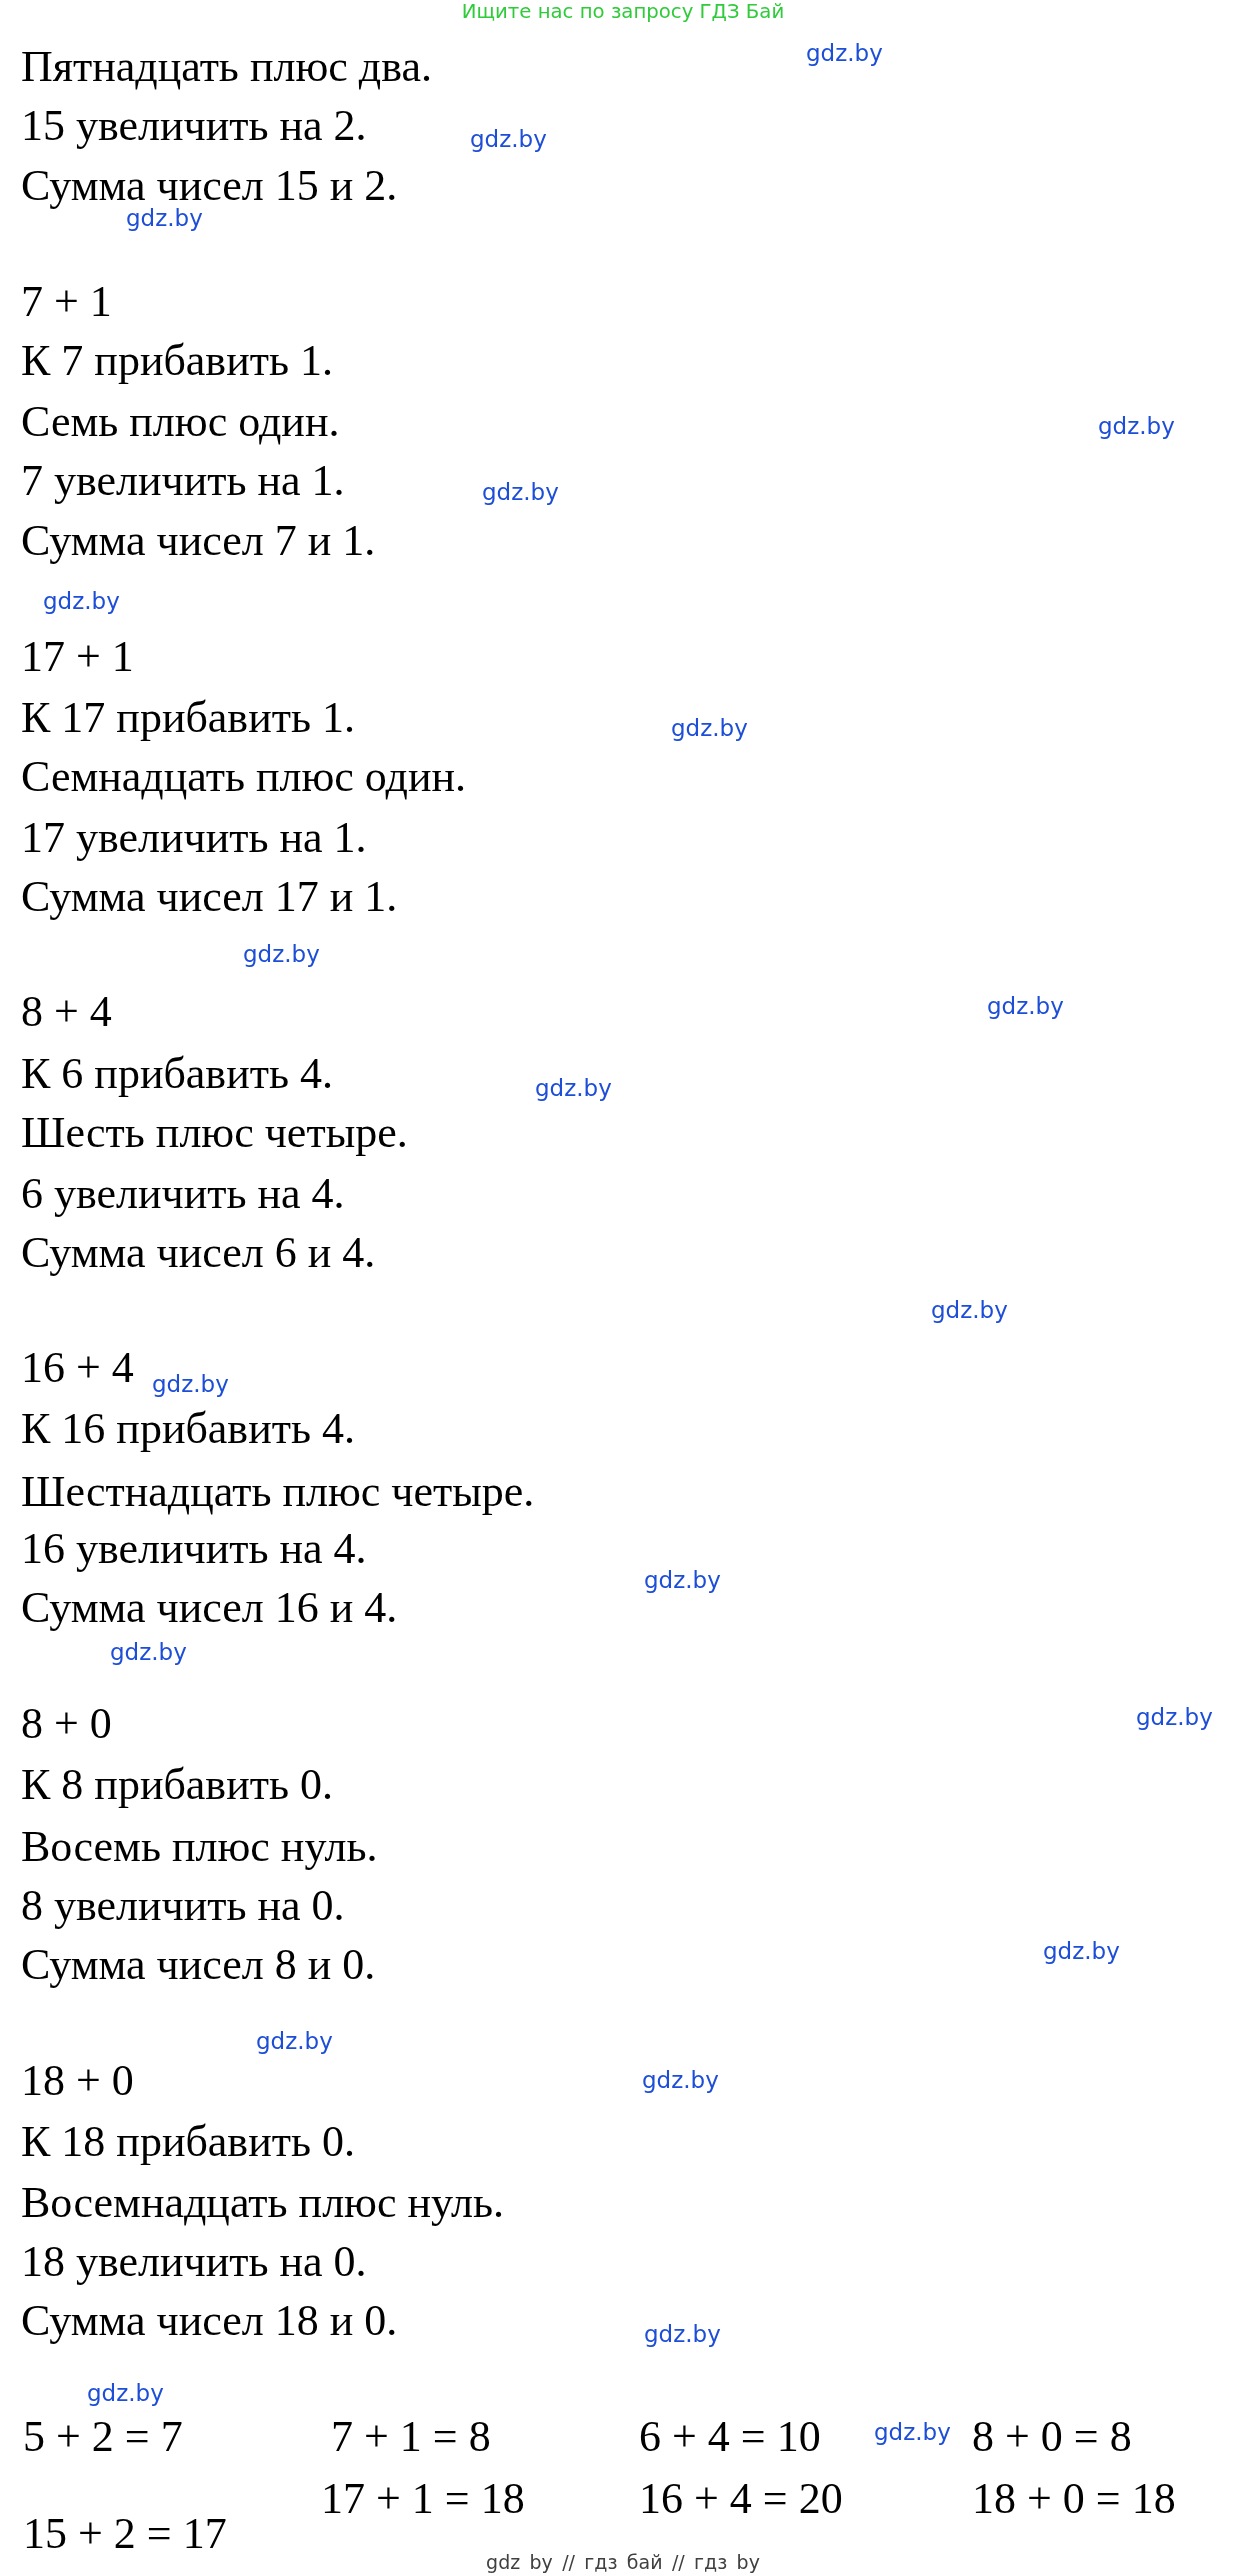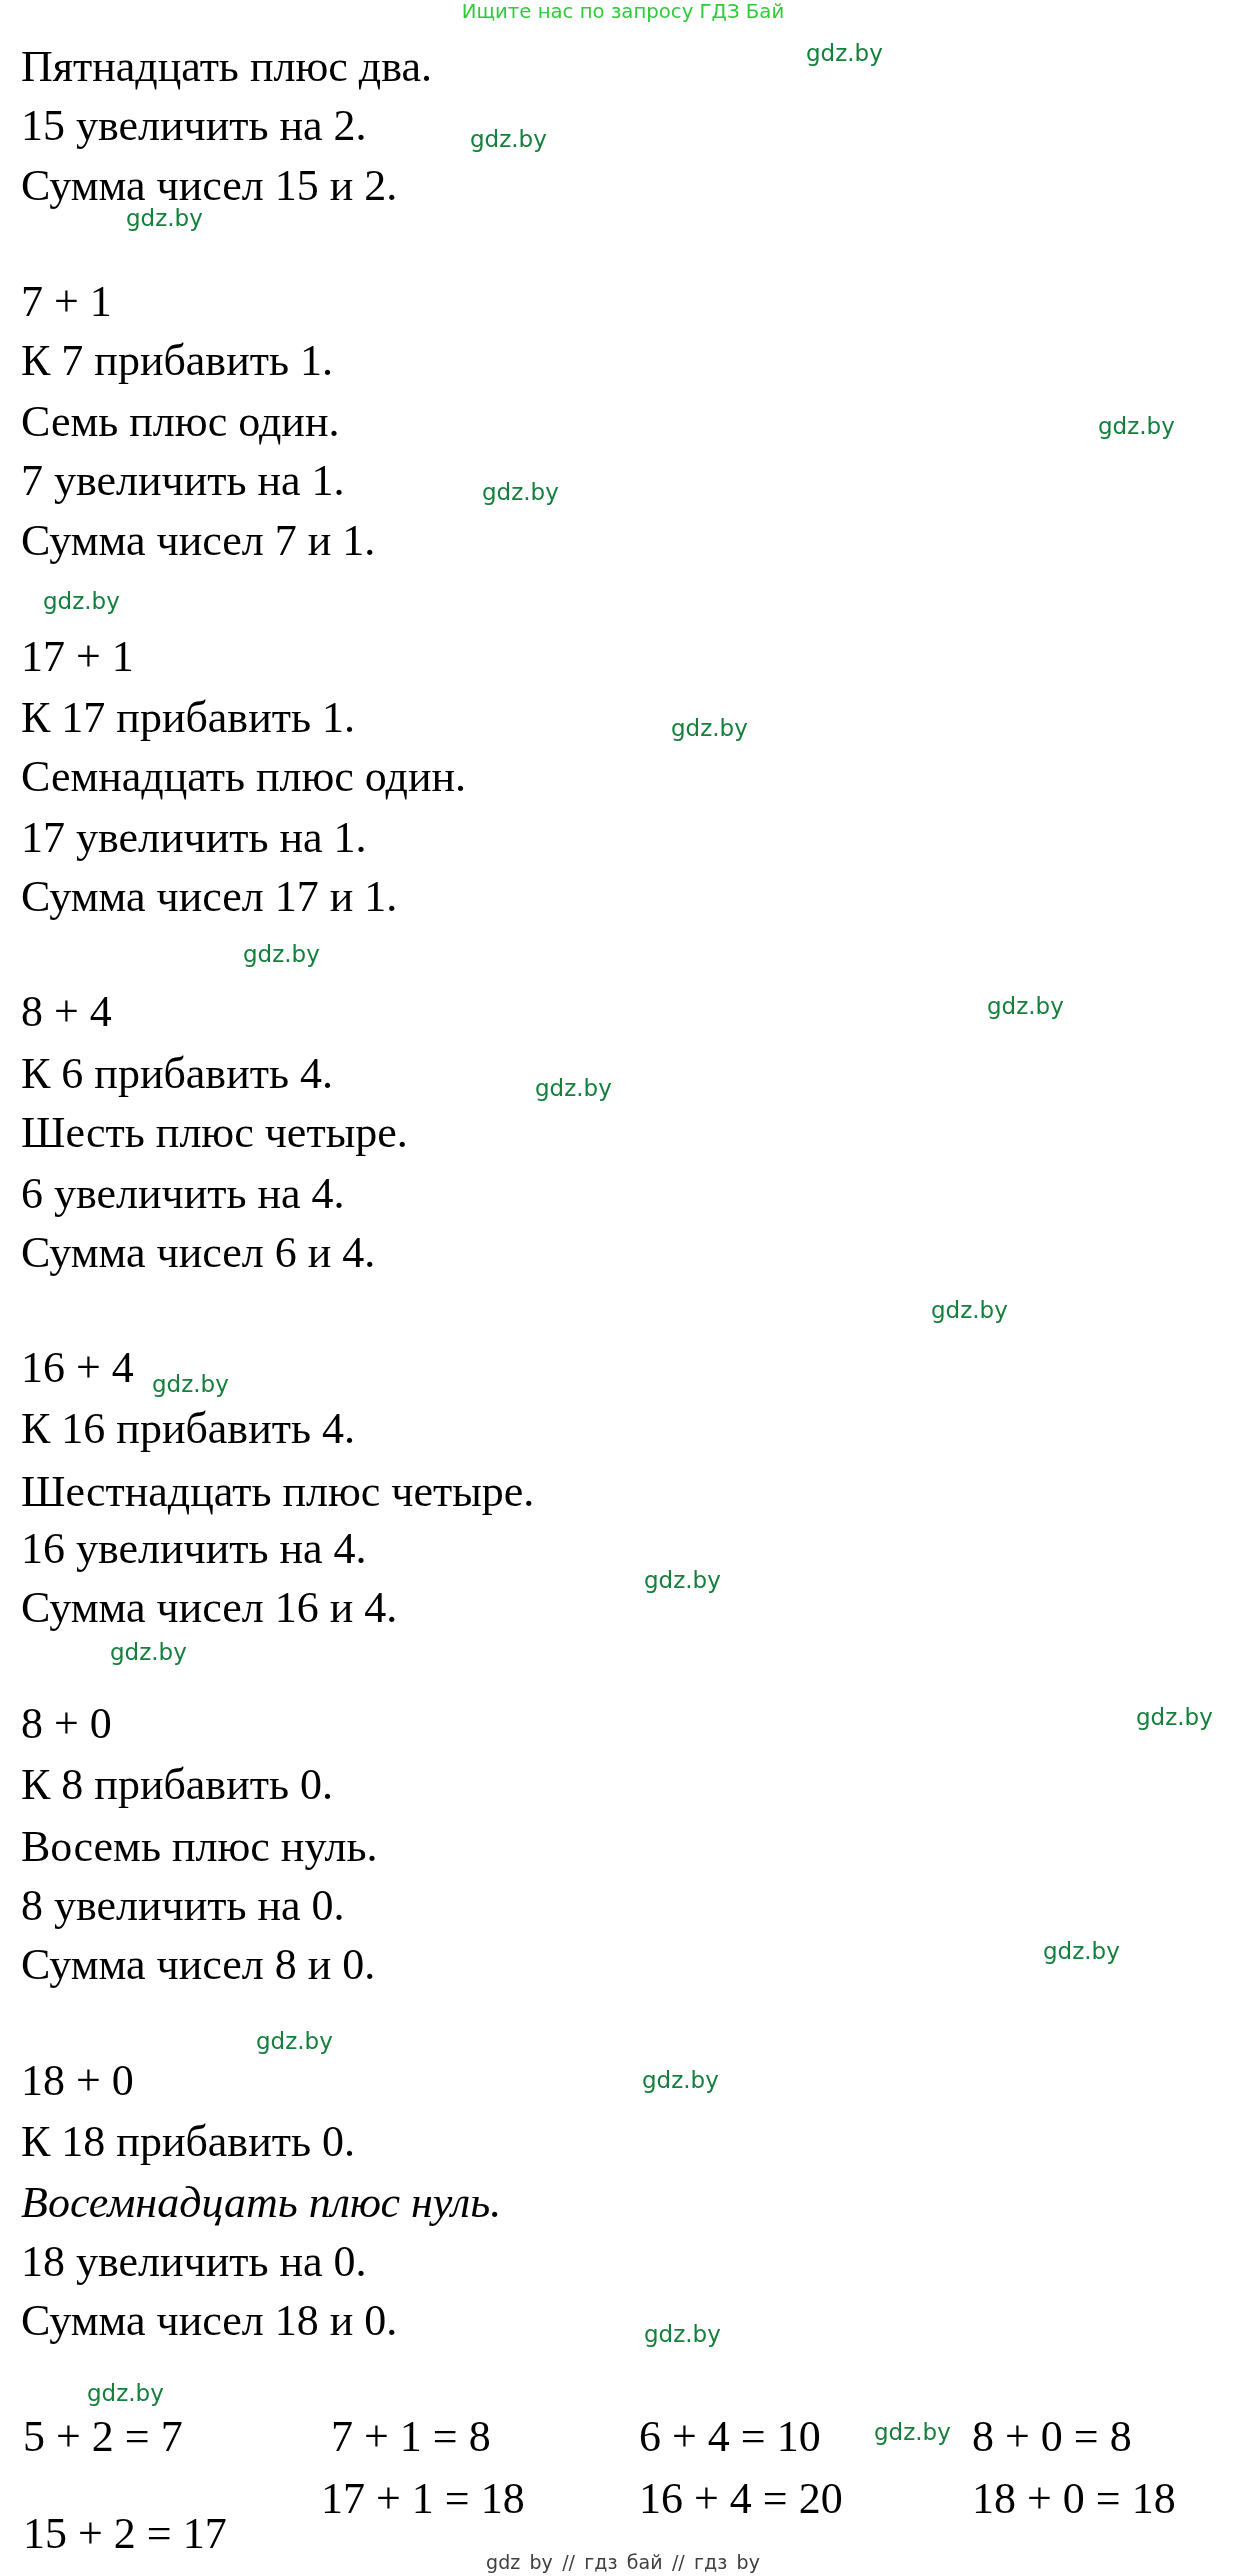--- a/index.html
+++ b/index.html
@@ -19,21 +19,21 @@
     font-family: "Liberation Serif", serif; font-size: 44px; color: #000;
     white-space: nowrap;
   }
   .eq {
     position: absolute; height: 52px; line-height: 52px;
     font-family: "Liberation Serif", serif; font-size: 44px; color: #000;
     white-space: nowrap;
   }
   .wm {
     position: absolute; height: 29.5px; line-height: 29.5px;
-    font-family: "DejaVu Sans", sans-serif; font-size: 23px; color: #15803d;
+    font-family: "DejaVu Sans", sans-serif; font-size: 23px; color: #1d4ed8;
     white-space: nowrap;
   }
 </style>
 </head>
 <body>
 
 <div class="header">Ищите нас по запросу ГДЗ Бай</div>
 
 <div id="content">
     <div>
@@ -72,21 +72,21 @@
     <div>
       <div class="line" style="top: 1698px;">8 + 0</div>
       <div class="line" style="top: 1759px;">К 8 прибавить 0.</div>
       <div class="line" style="top: 1821px;">Восемь плюс нуль.</div>
       <div class="line" style="top: 1880px;">8 увеличить на 0.</div>
       <div class="line" style="top: 1939px;">Сумма чисел 8 и 0.</div>
     </div>
     <div>
       <div class="line" style="top: 2055px;">18 + 0</div>
       <div class="line" style="top: 2116px;">К 18 прибавить 0.</div>
-      <div class="line" style="top: 2177px; font-style: italic;">Восемнадцать плюс нуль.</div>
+      <div class="line" style="top: 2177px;">Восемнадцать плюс нуль.</div>
       <div class="line" style="top: 2236px;">18 увеличить на 0.</div>
       <div class="line" style="top: 2295px;">Сумма чисел 18 и 0.</div>
     </div>
   </div>
 
 <div id="equations">
     <div class="eq" style="left: 23px; top: 2411px;">5 + 2 = 7</div>
     <div class="eq" style="left: 331px; top: 2411px;">7 + 1 = 8</div>
     <div class="eq" style="left: 639px; top: 2411px;">6 + 4 = 10</div>
     <div class="eq" style="left: 972px; top: 2411px;">8 + 0 = 8</div>

